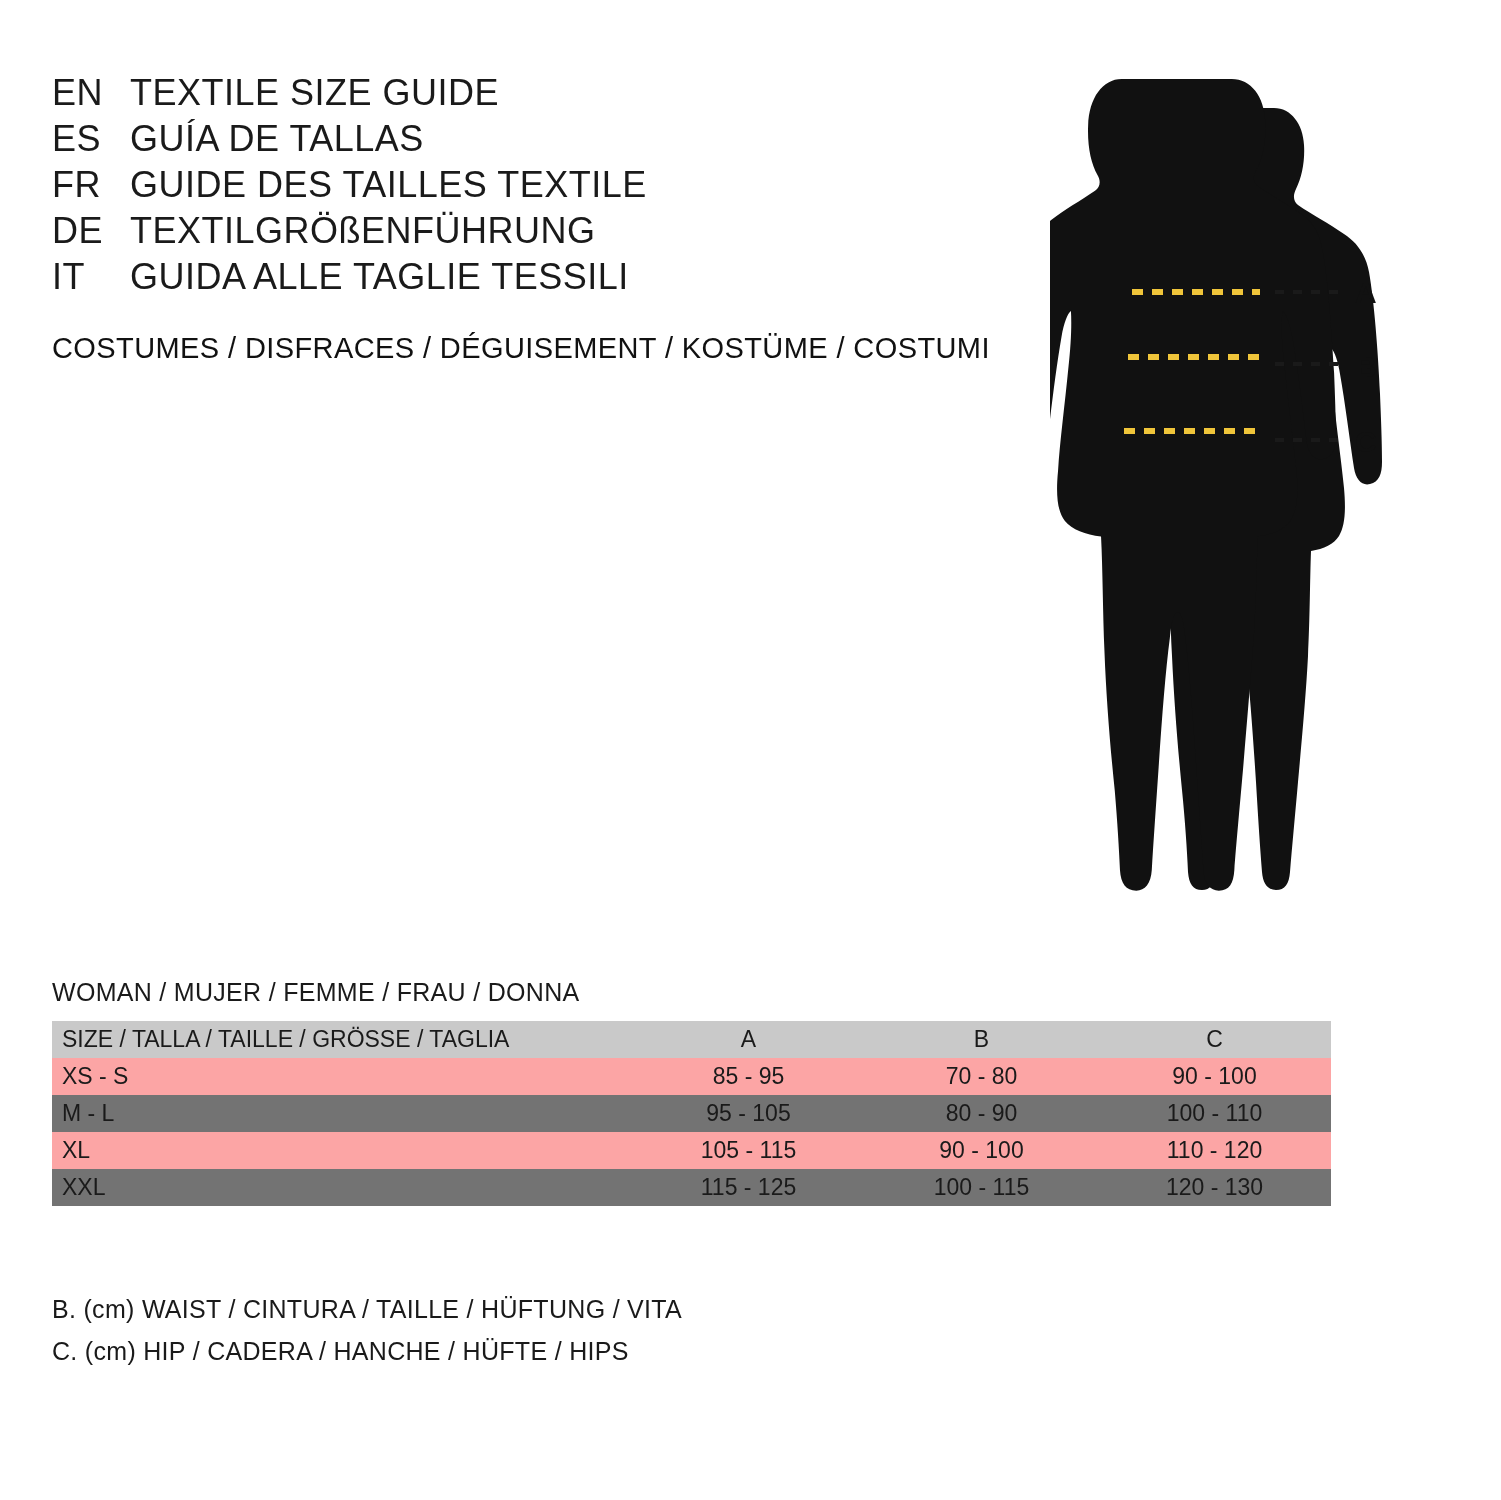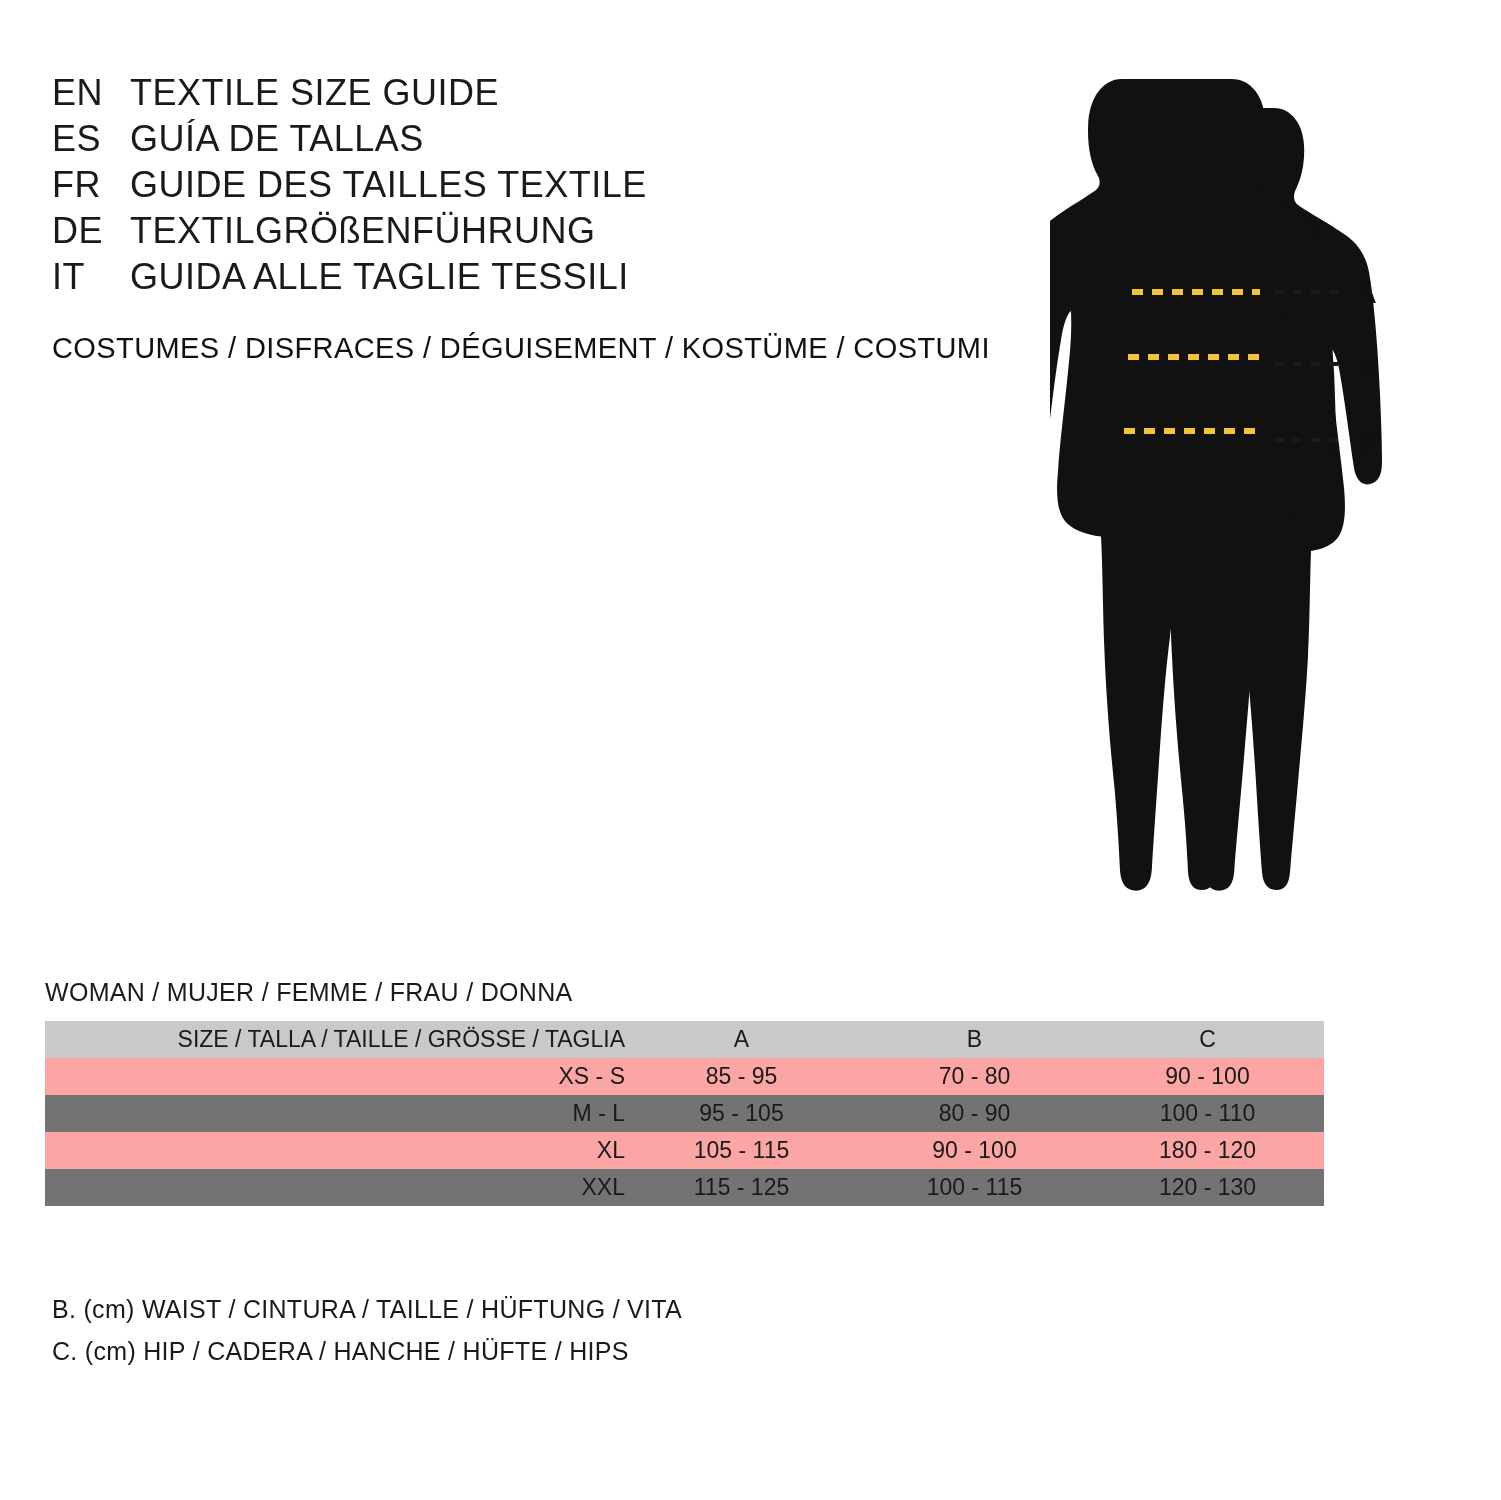--- a/index.html
+++ b/index.html
@@ -67,21 +67,21 @@
     font-weight: bold;
     color: #111111;
   }
   .lbl-a { left: 305px; top: 216px; }
   .lbl-b { left: 305px; top: 290px; }
   .lbl-c { left: 305px; top: 365px; }
 
   
   .table-wrap {
     position: absolute;
-    left: 45px;
+    left: 52px;
     top: 978px;
     width: 1270px;
   }
   .table-caption {
     font-size: 25px;
     letter-spacing: 0.3px;
     color: #1a1a1a;
     margin-bottom: 14px;
   }
   table.size-table {
@@ -92,21 +92,21 @@
   table.size-table th,
   table.size-table td {
     font-size: 23px;
     font-weight: normal;
     color: #1a1a1a;
     height: 37px;
     padding: 0;
   }
   table.size-table th.c0,
   table.size-table td.c0 {
-    text-align: right;
+    text-align: left;
     padding-left: 10px;
     width: 570px;
   }
   table.size-table th.cn,
   table.size-table td.cn {
     text-align: center;
     width: 233px;
   }
   tr.head-row { background: #c9c9c9; }
   tr.row-odd { background: #fca5a5; margin-top: 44px; }
@@ -295,21 +295,21 @@
       <tr class="row-even">
         <td class="c0">M - L</td>
         <td class="cn">95 - 105</td>
         <td class="cn">80 - 90</td>
         <td class="cn">100 - 110</td>
       </tr>
       <tr class="row-odd">
         <td class="c0">XL</td>
         <td class="cn">105 - 115</td>
         <td class="cn">90 - 100</td>
-        <td class="cn">180 - 120</td>
+        <td class="cn">110 - 120</td>
       </tr>
       <tr class="row-even">
         <td class="c0">XXL</td>
         <td class="cn">115 - 125</td>
         <td class="cn">100 - 115</td>
         <td class="cn">120 - 130</td>
       </tr>
     </tbody>
   </table>
 </div>

